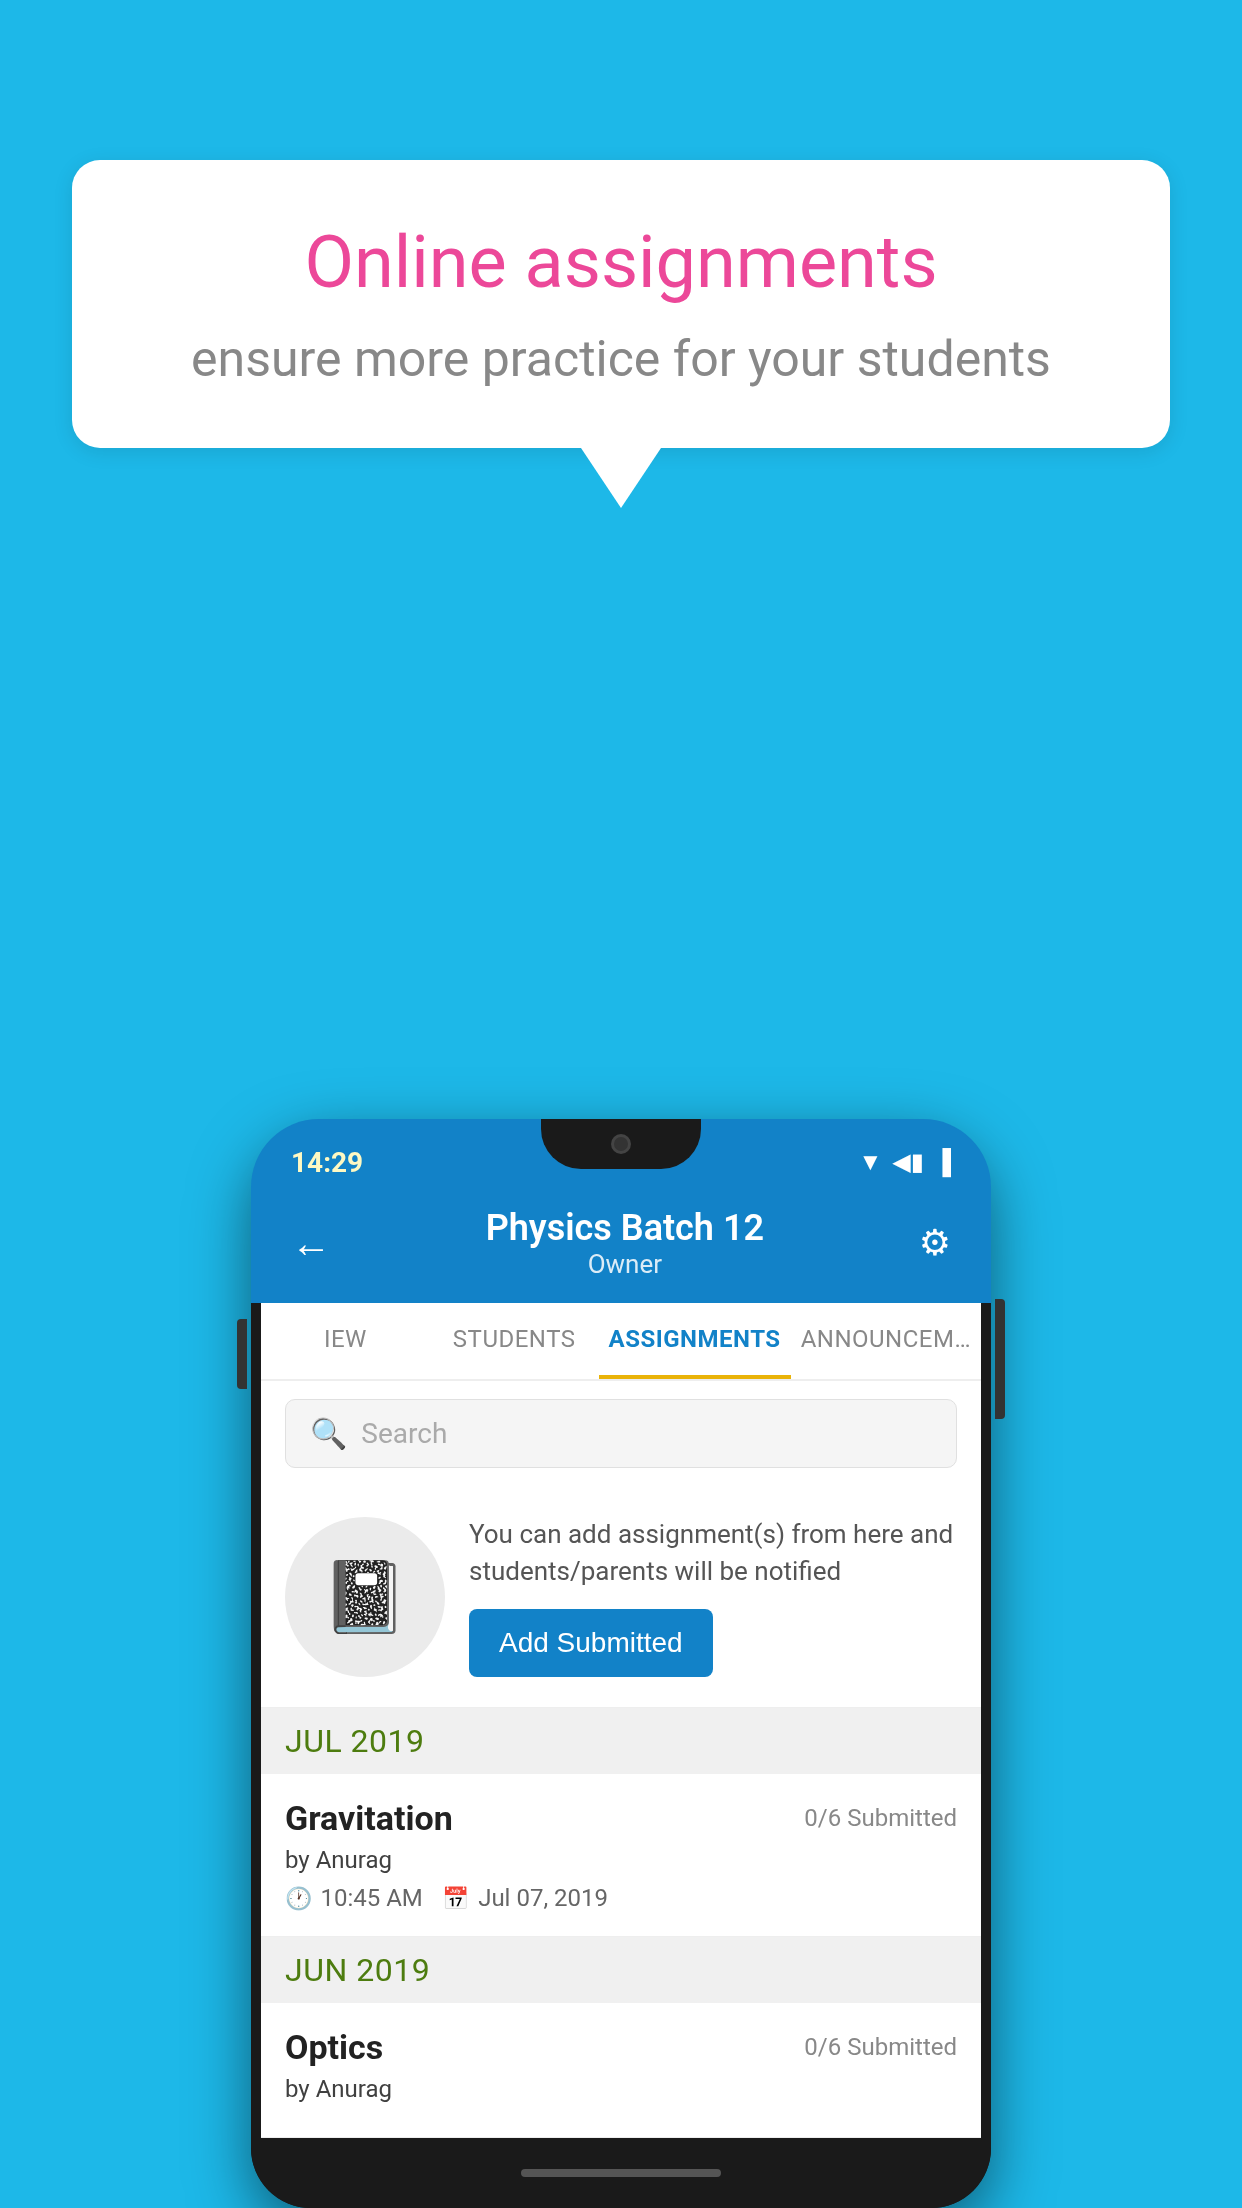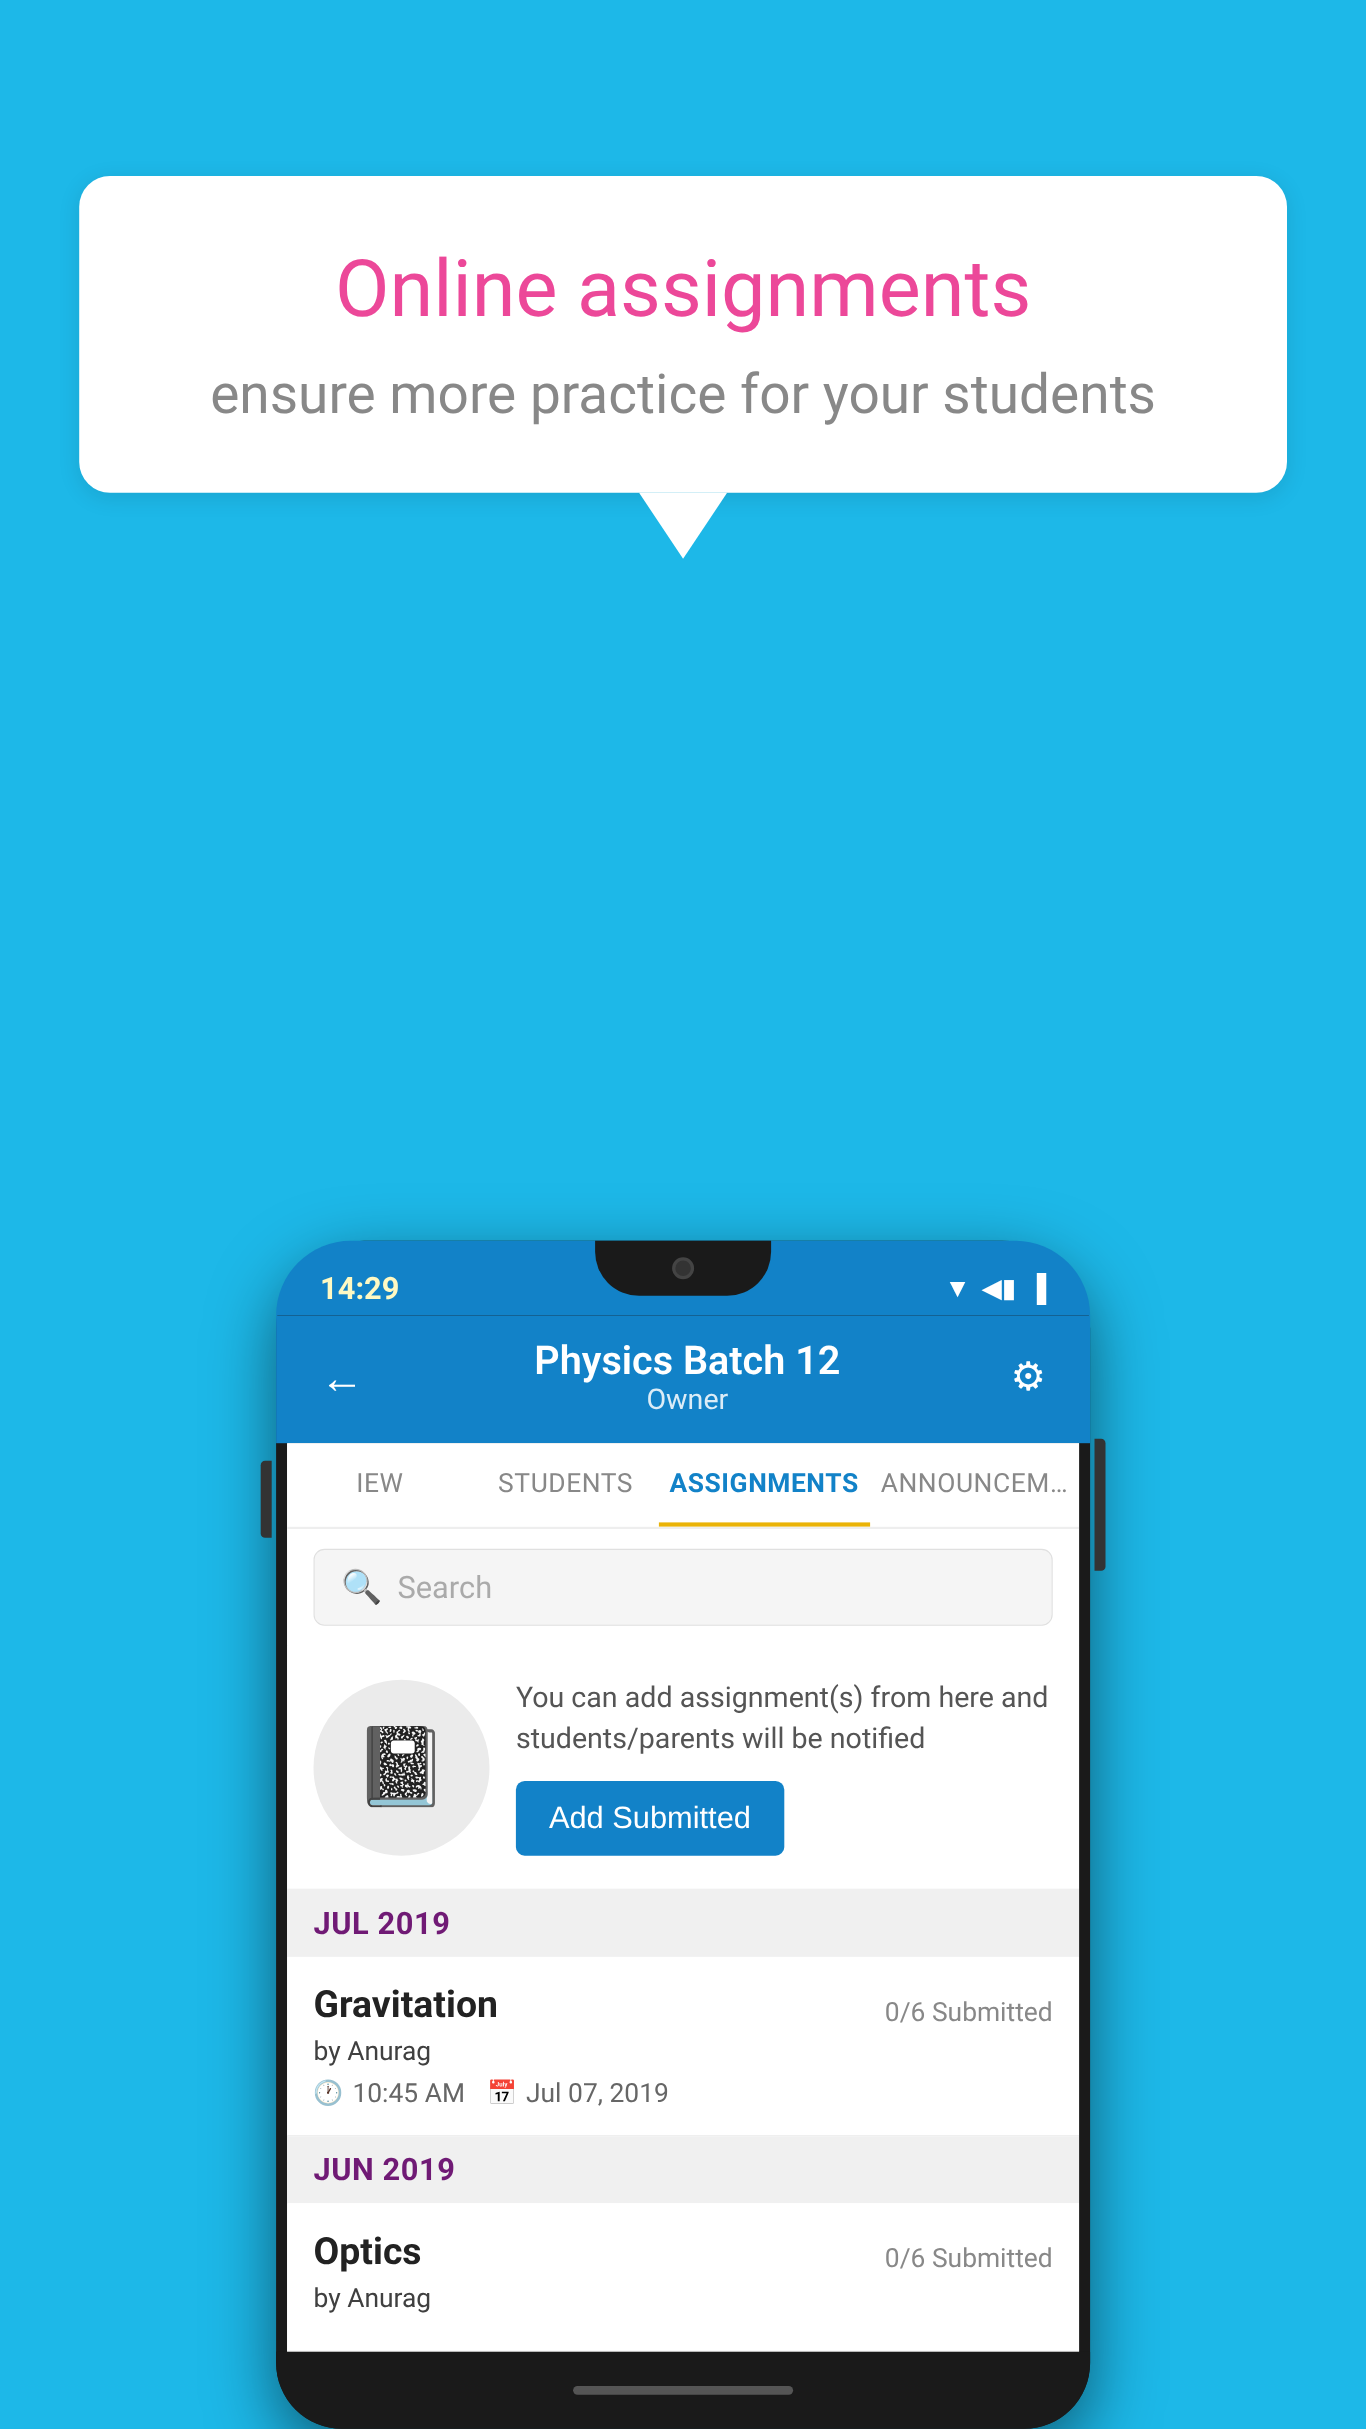--- a/index.html
+++ b/index.html
@@ -262,37 +262,37 @@
       font-size: 28px;
       font-weight: 500;
       cursor: pointer;
       display: inline-block;
     }
 
     
     .month-header {
       background: #f0f0f0;
       padding: 14px 24px;
-      color: #701a75;
-      font-size: 28px;
-      font-weight: 700;
+      color: #4d7c0f;
+      font-size: 32px;
+      font-weight: 400;
       letter-spacing: 0.5px;
     }
 
     
     .assignment-item {
       background: white;
       padding: 24px 24px;
       border-bottom: 1px solid #eee;
     }
 
     .assignment-item-top {
       display: flex;
       justify-content: space-between;
-      align-items: flex-end;
+      align-items: center;
       margin-bottom: 8px;
     }
 
     .assignment-name {
       font-size: 34px;
       font-weight: 700;
       color: #222;
     }
 
     .assignment-submitted {

